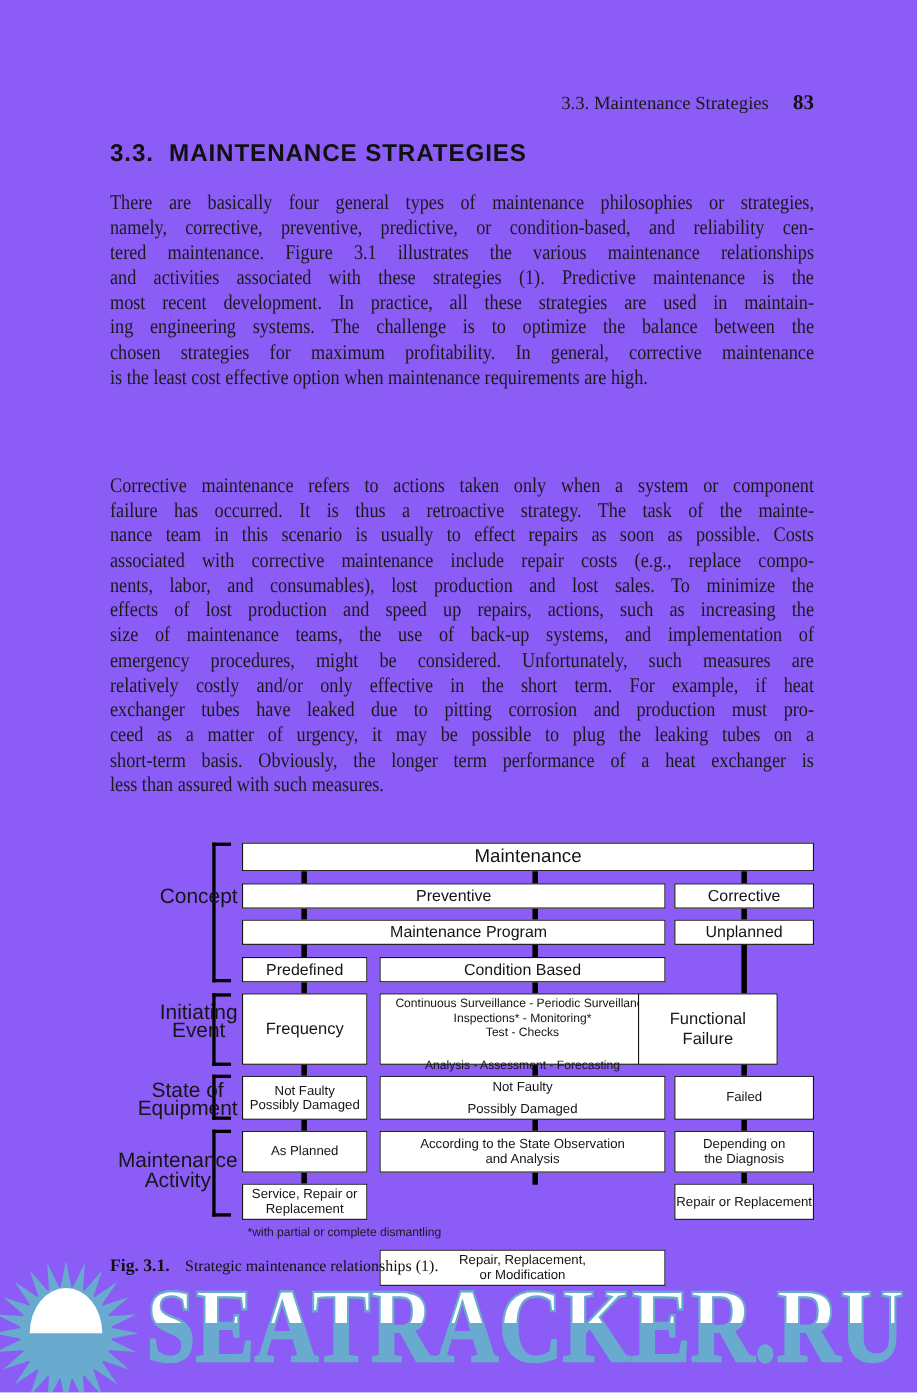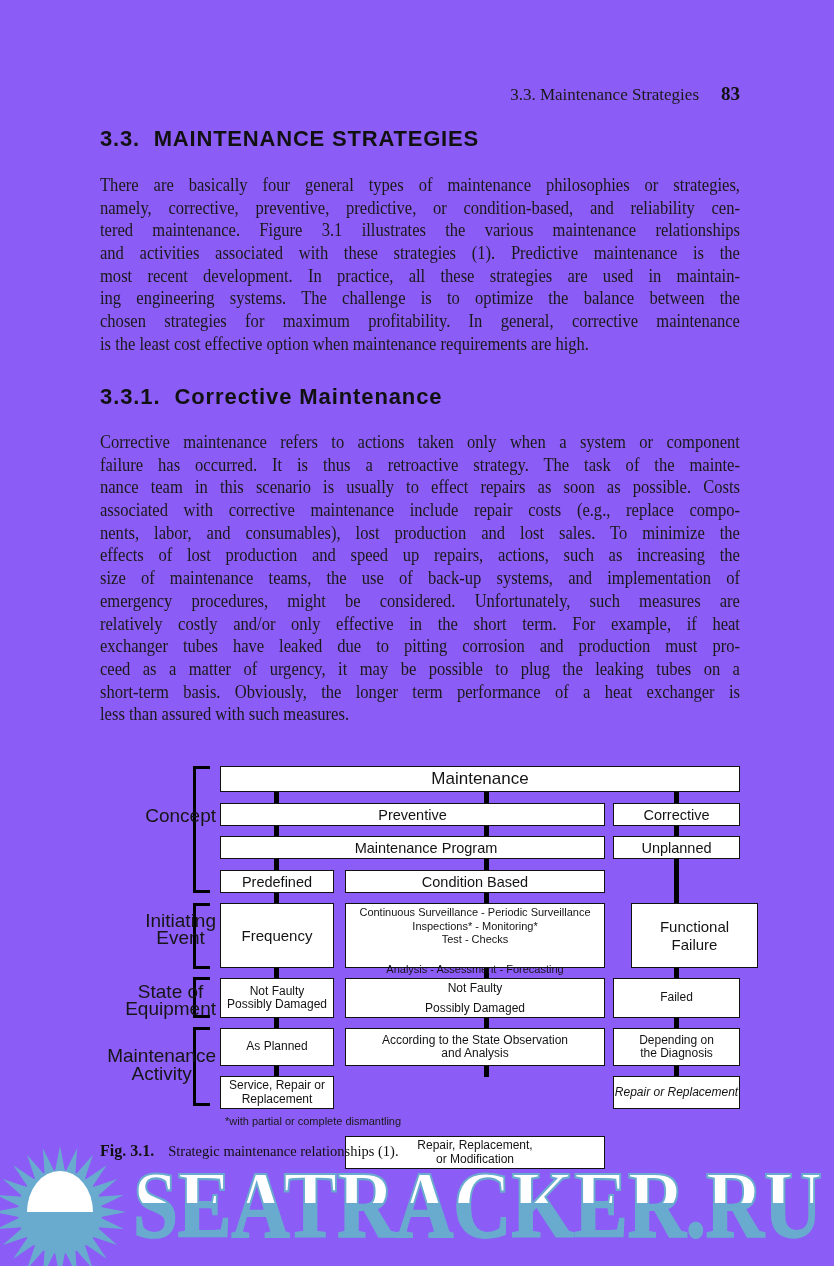--- a/index.html
+++ b/index.html
@@ -56,21 +56,20 @@
     <span class="ln">There are basically four general types of maintenance philosophies or strategies,</span>
     <span class="ln">namely, corrective, preventive, predictive, or condition-based, and reliability cen-</span>
     <span class="ln">tered maintenance. Figure 3.1 illustrates the various maintenance relationships</span>
     <span class="ln">and activities associated with these strategies (1). Predictive maintenance is the</span>
     <span class="ln">most recent development. In practice, all these strategies are used in maintain-</span>
     <span class="ln">ing engineering systems. The challenge is to optimize the balance between the</span>
     <span class="ln">chosen strategies for maximum profitability. In general, corrective maintenance</span>
     <span class="ln last">is the least cost effective option when maintenance requirements are high.</span>
   </div>
 
-  <div class="h3">3.3.1.  Corrective Maintenance</div>
 
   <div class="para" style="top:431px;">
     <span class="ln">Corrective maintenance refers to actions taken only when a system or component</span>
     <span class="ln">failure has occurred. It is thus a retroactive strategy. The task of the mainte-</span>
     <span class="ln">nance team in this scenario is usually to effect repairs as soon as possible. Costs</span>
     <span class="ln">associated with corrective maintenance include repair costs (e.g., replace compo-</span>
     <span class="ln">nents, labor, and consumables), lost production and lost sales. To minimize the</span>
     <span class="ln">effects of lost production and speed up repairs, actions, such as increasing the</span>
     <span class="ln">size of maintenance teams, the use of back-up systems, and implementation of</span>
     <span class="ln">emergency procedures, might be considered. Unfortunately, such measures are</span>
@@ -108,42 +107,42 @@
     <div class="box fs14" style="left:220px; top:870px; width:114px; height:23px;"><span>Predefined</span></div>
     <div class="box fs14" style="left:345px; top:870px; width:260px; height:23px;"><span>Condition Based</span></div>
 
     <div class="box fs15" style="left:220px; top:903px; width:114px; height:65px;"><span>Frequency</span></div>
     <div class="box fs11" style="left:345px; top:903px; width:260px; height:65px; justify-content:flex-start; padding-top:2px;">
       <span>Continuous Surveillance - Periodic Surveillance
 Inspections* - Monitoring*
 Test - Checks</span>
       <span style="margin-top:16px;">Analysis - Assessment - Forecasting</span>
     </div>
-    <div class="box fs15" style="left:631px; top:903px; width:127px; height:65px; line-height:18px;"><span>Functional
+    <div class="box fs15" style="left:580px; top:903px; width:127px; height:65px; line-height:18px;"><span>Functional
 Failure</span></div>
 
     <div class="box fs12" style="left:220px; top:978px; width:114px; height:40px;"><span>Not Faulty
 Possibly Damaged</span></div>
     <div class="box fs12" style="left:345px; top:978px; width:260px; height:40px; line-height:20px;">
       <span>Not Faulty</span>
       <span>Possibly Damaged</span>
     </div>
     <div class="box fs12" style="left:613px; top:978px; width:127px; height:40px;"><span>Failed</span></div>
 
     <div class="box fs12" style="left:220px; top:1028px; width:114px; height:38px;"><span>As Planned</span></div>
     <div class="box fs12" style="left:345px; top:1028px; width:260px; height:38px;"><span>According to the State Observation
 and Analysis</span></div>
     <div class="box fs12" style="left:613px; top:1028px; width:127px; height:38px;"><span>Depending on
 the Diagnosis</span></div>
 
     <div class="box fs12" style="left:220px; top:1076px; width:114px; height:33px;"><span>Service, Repair or
 Replacement</span></div>
     <div class="box fs12" style="left:345px; top:1136px; width:260px; height:33px;"><span>Repair, Replacement,
 or Modification</span></div>
-    <div class="box fs12" style="left:613px; top:1076px; width:127px; height:33px;font-style:italic;"><span>Repair or Replacement</span></div>
+    <div class="box fs12" style="left:613px; top:1076px; width:127px; height:33px;"><span>Repair or Replacement</span></div>
 
     <div class="footnote">*with partial or complete dismantling</div>
   </div>
 
   <div class="caption">
     <span class="cap-label">Fig. 3.1.</span><span class="cap-text">Strategic maintenance relationships (1).</span>
   </div>
 
   <svg class="watermark" viewBox="0 0 834 136" width="834" height="136">
     <defs>

